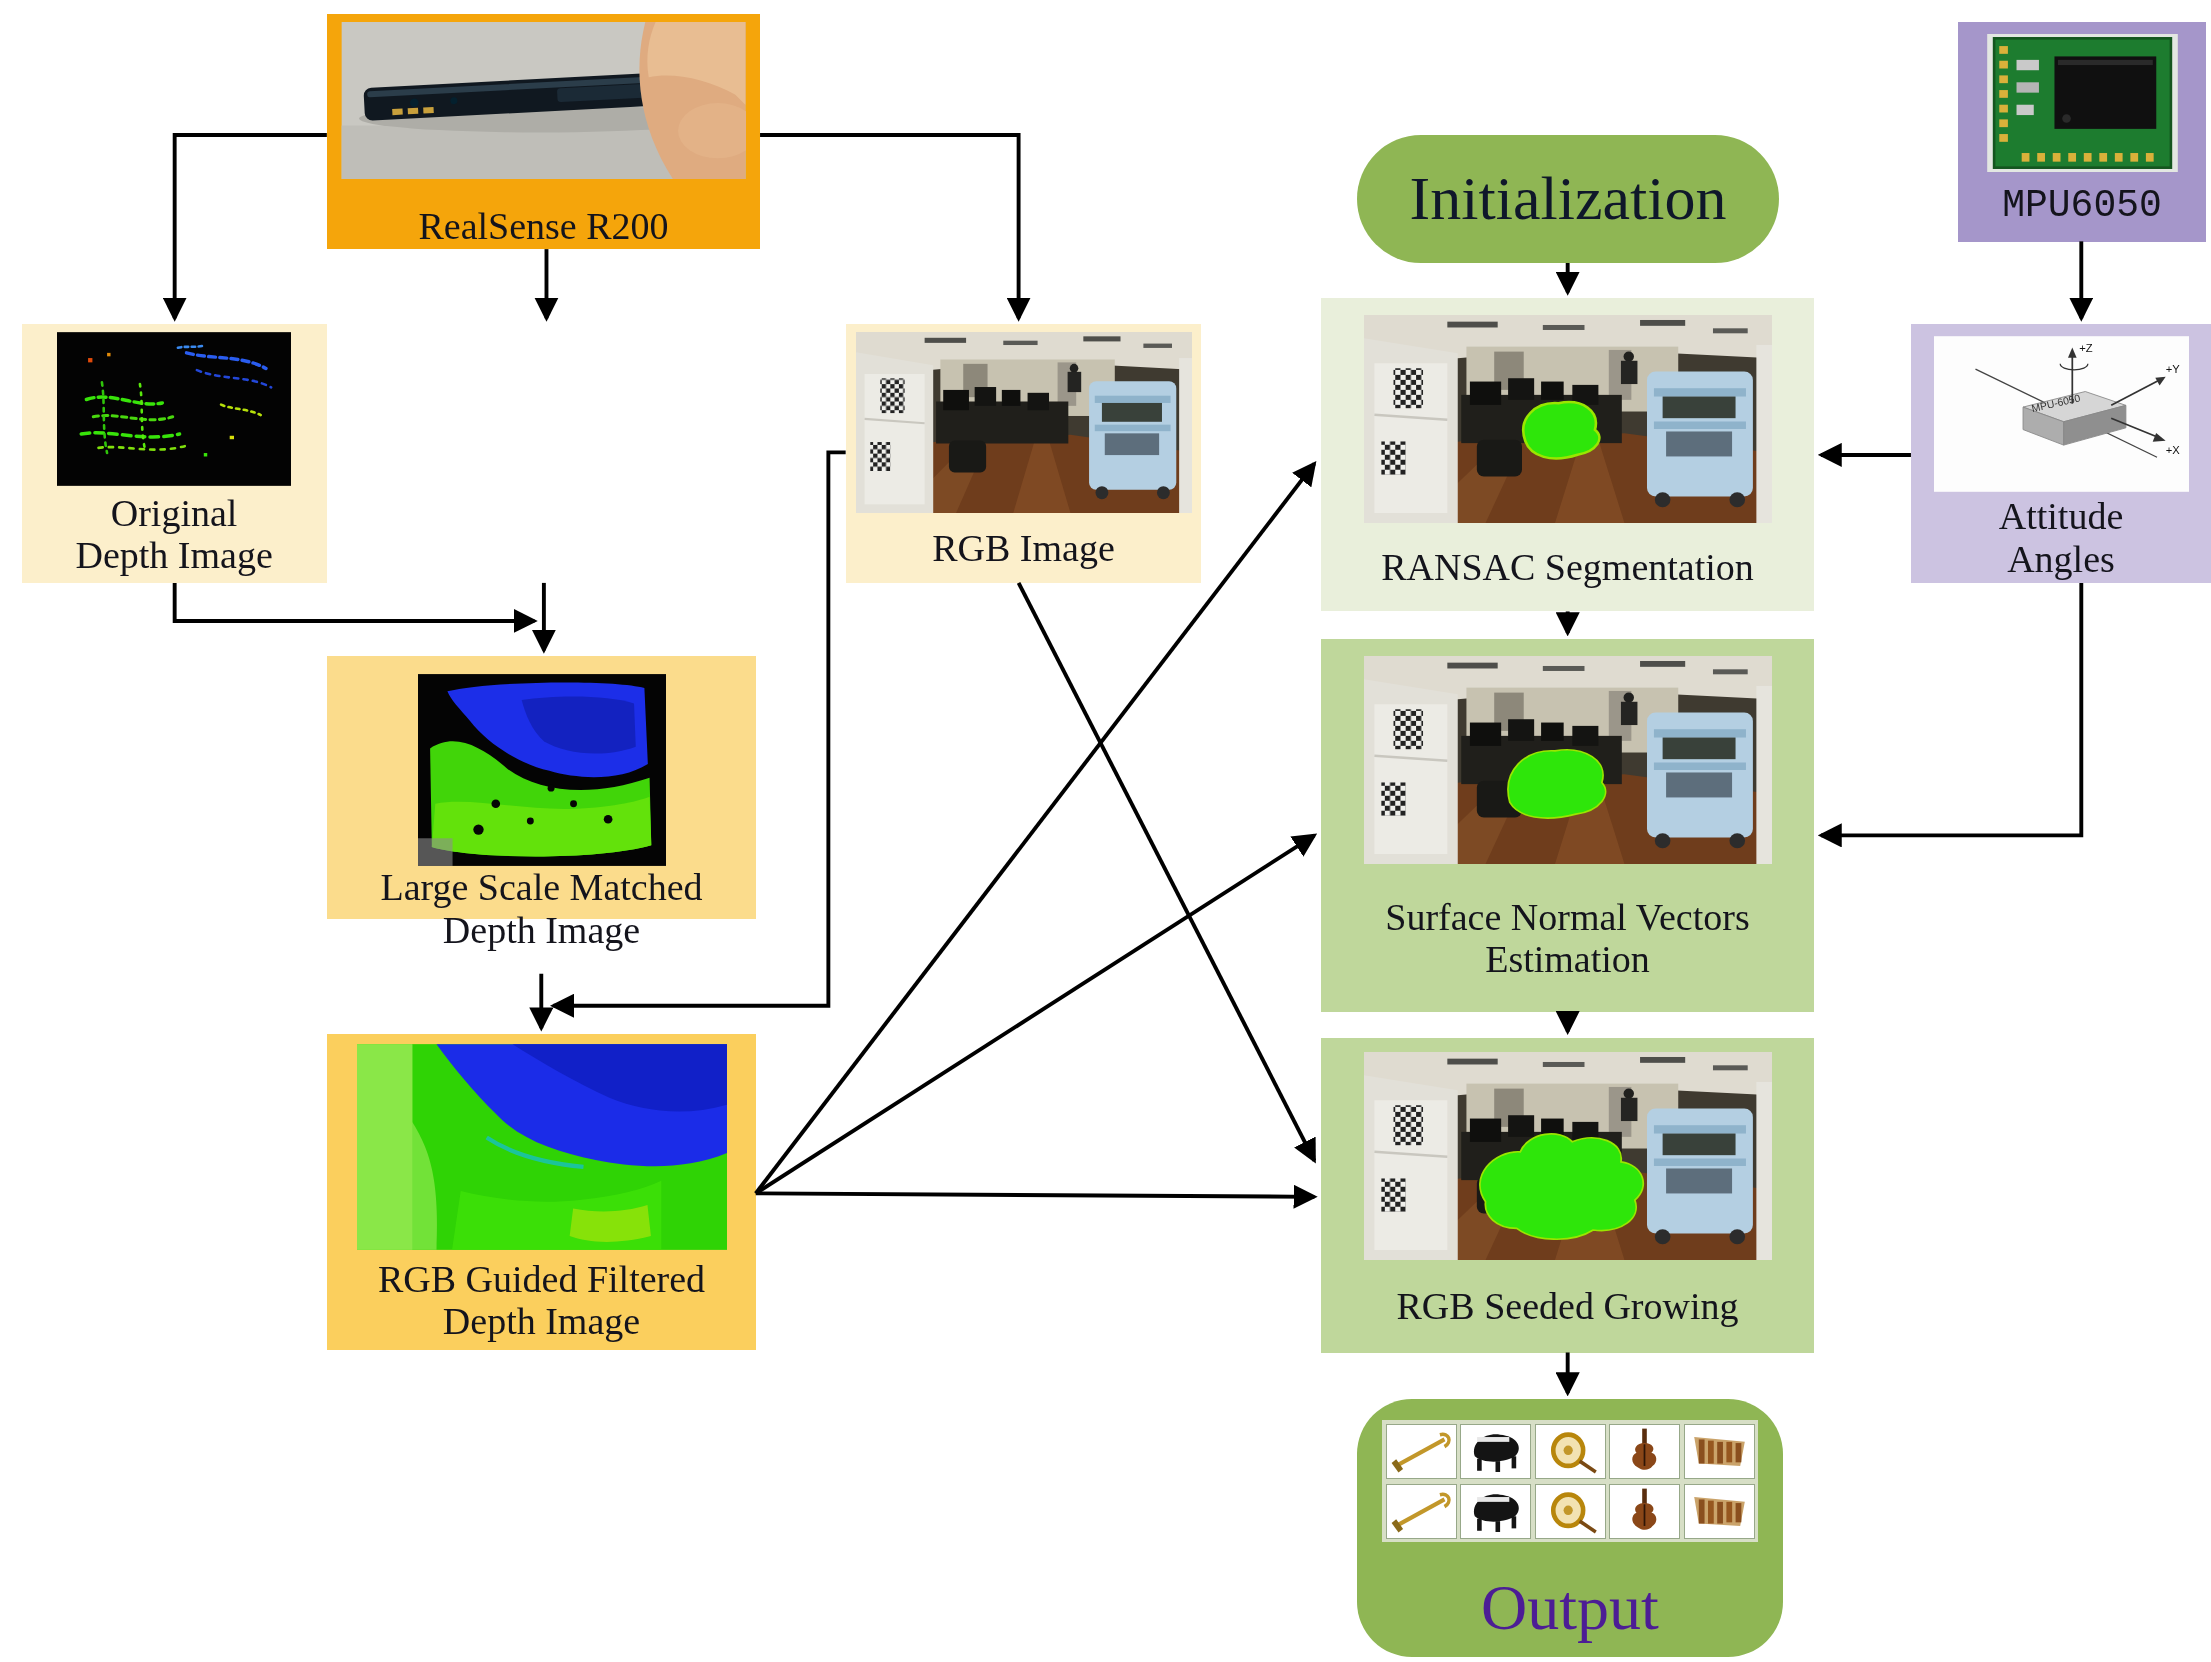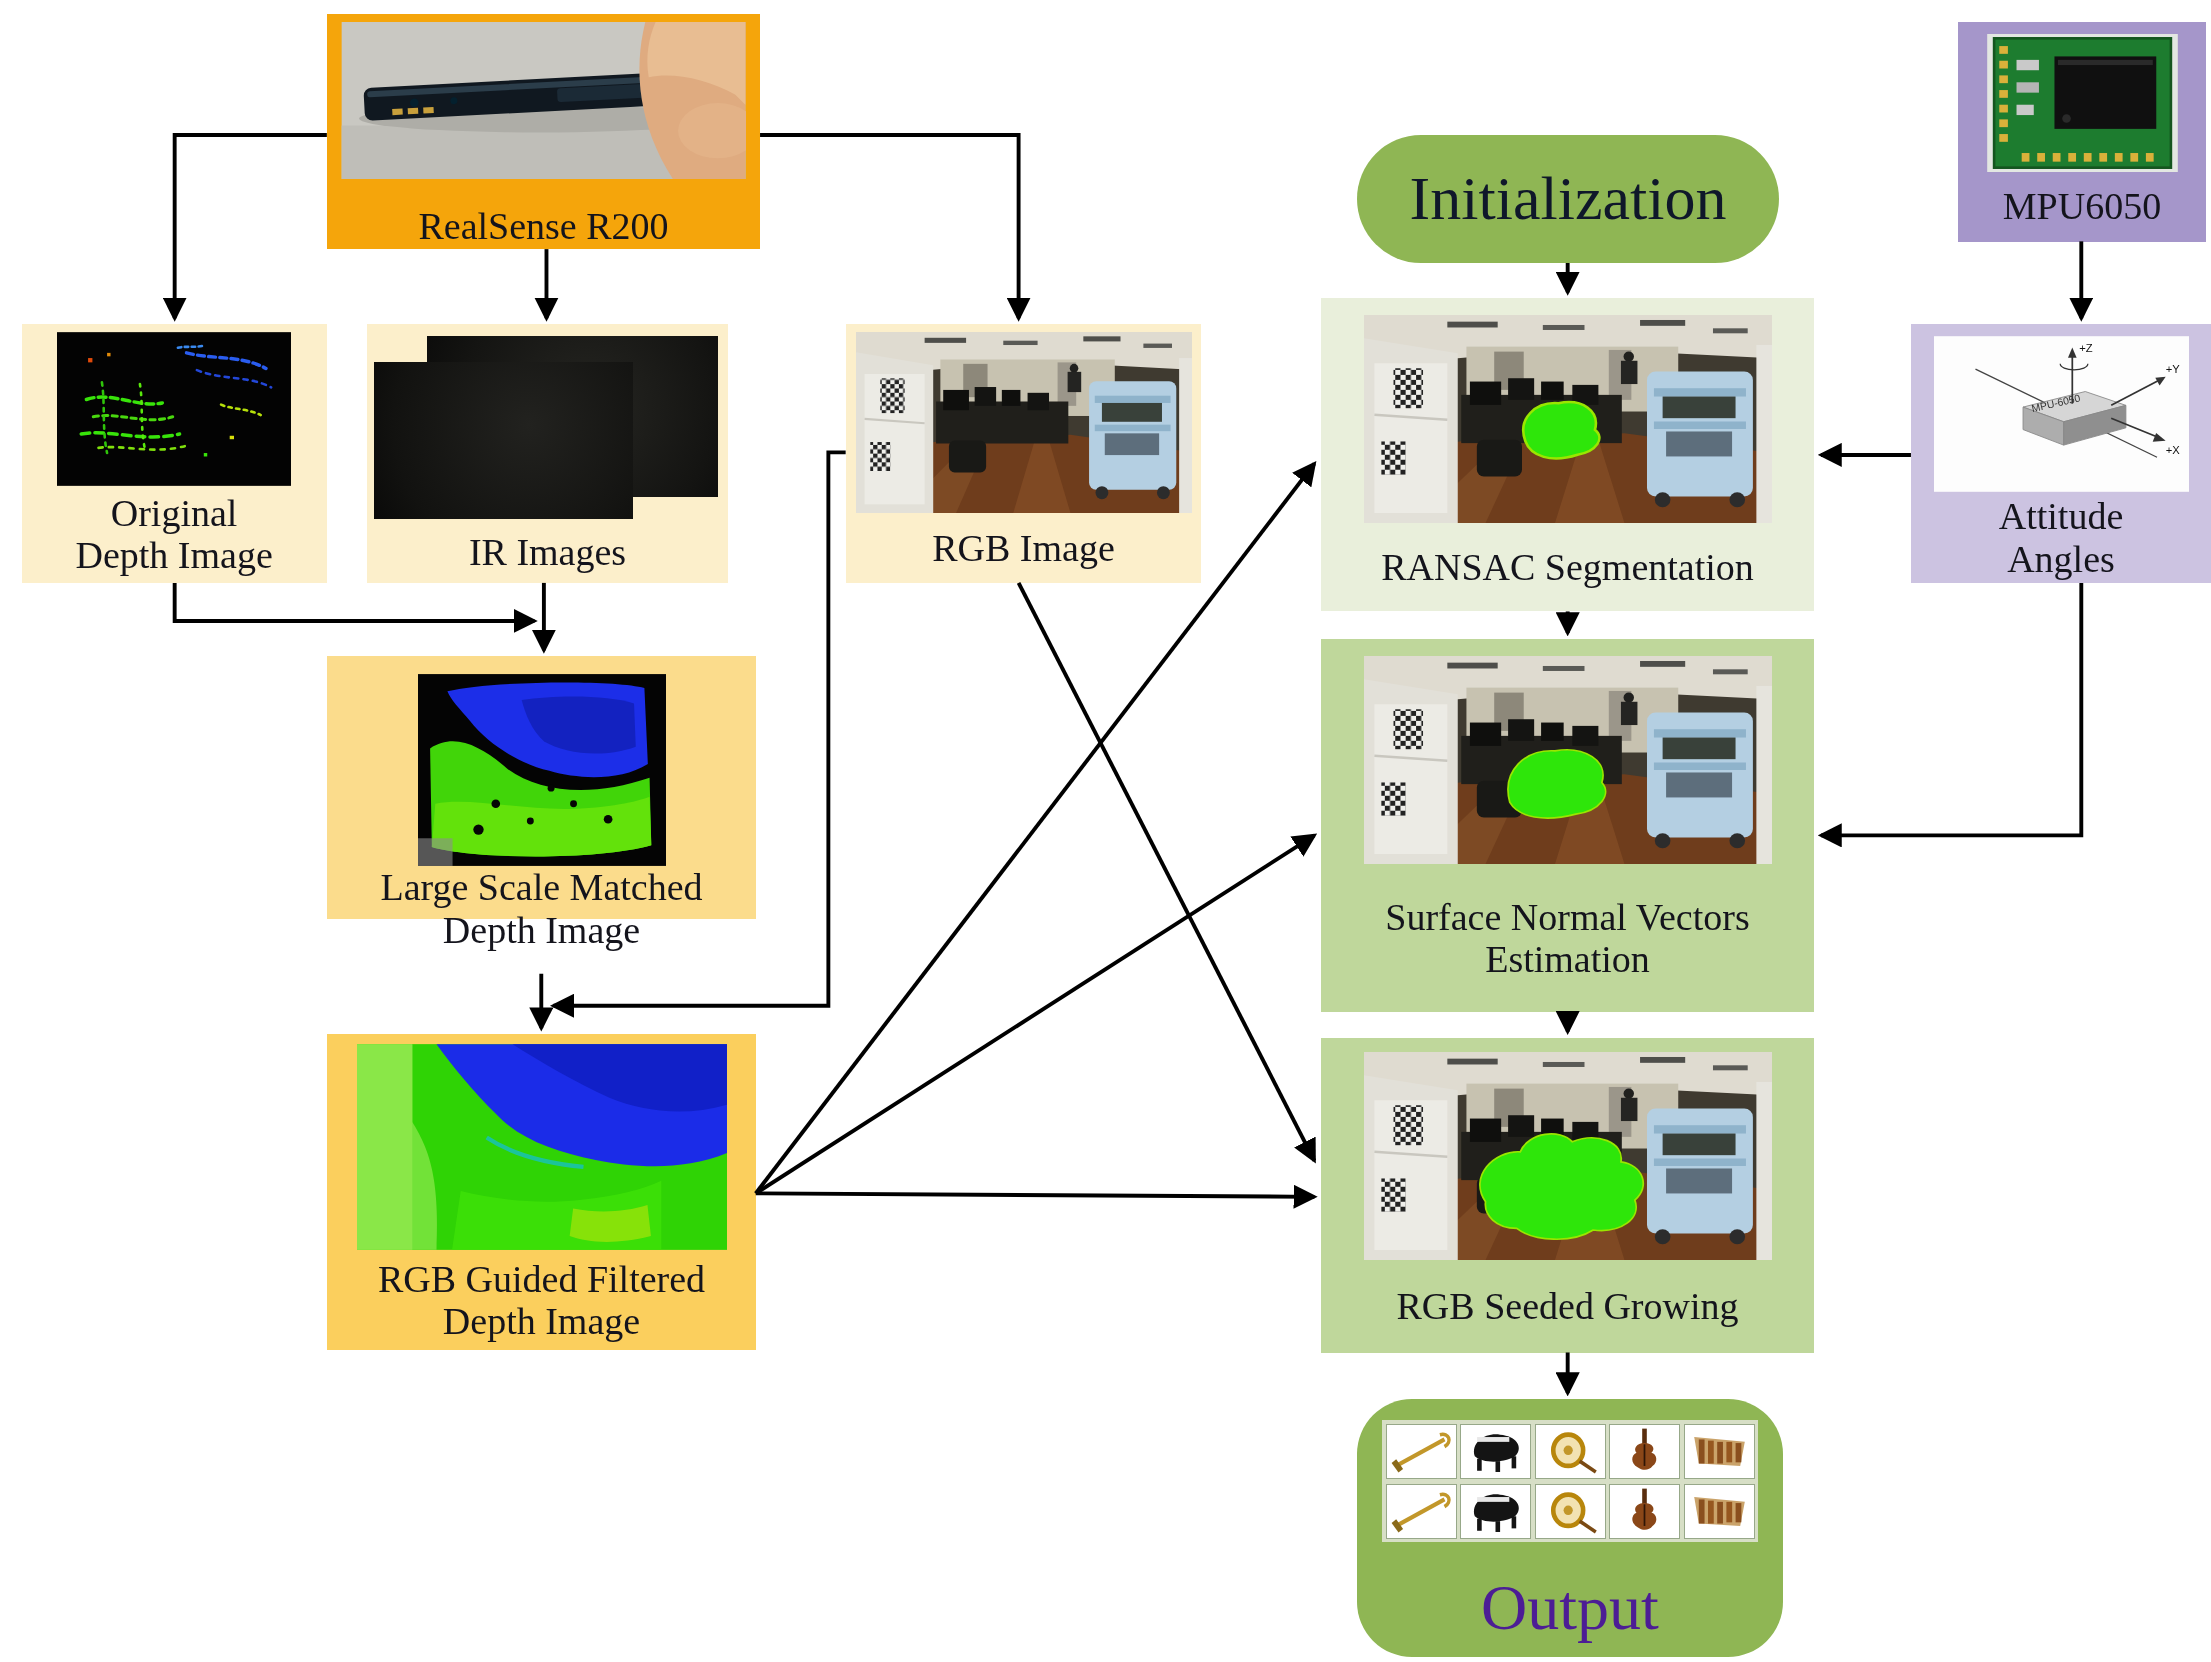--- a/index.html
+++ b/index.html
@@ -160,27 +160,20 @@
         <rect x="200" y="120" width="5" height="4" fill="#d8e00a"></rect>
         <rect x="170" y="140" width="4" height="4" fill="#38e40a"></rect>
       </svg>
     </div>
     <div class="label">
       <span>Original</span>
       <span>Depth Image</span>
     </div>
   </div>
 
-  <div class="node" style="left:367px;top:324px;width:361px;height:259px;background:#FCEFCB;">
-    <div class="ir-stack">
-      <div class="ir-back"></div>
-      <div class="ir-front"></div>
-    </div>
-    <div class="label">IR Images</div>
-  </div>
 
   <div class="node" style="left:846px;top:324px;width:355px;height:259px;background:#FCEFCB;">
     <div class="imgwrap" style="margin-top:7.8px;">
       <svg width="336" height="181" viewBox="0 0 470 250" preserveAspectRatio="none">
         <use href="#office"></use>
       </svg>
     </div>
     <div class="label">RGB Image</div>
   </div>
 
@@ -316,21 +309,21 @@
         <div class="tile">
             <svg viewBox="0 0 60 44" preserveAspectRatio="none">
               <use href="#inst-marimba"></use>
             </svg>
           </div>
       </div>
     </div>
     <div class="out-label">Output</div>
   </div>
 
-  <div class="node" style="left:1958px;top:21.6px;width:248px;height:220px;background:#A596CA;">
+  <div class="node" style="left:1958px;top:21.6px;width:248px;height:220px;background:#A596CA;font-family:Liberation Mono, monospace;">
     <div class="imgwrap" style="margin-top:12px;">
       <svg width="191" height="138" viewBox="0 0 221 160">
         <rect width="221" height="160" fill="#e3e7e2"></rect>
         <rect x="8" y="5" width="205" height="150" fill="#1d7c2f" stroke="#14551f" stroke-width="3"></rect>
         <rect x="14" y="14" width="10" height="9" fill="#d9b13a"></rect>
         <rect x="14" y="31" width="10" height="9" fill="#d9b13a"></rect>
         <rect x="14" y="48" width="10" height="9" fill="#d9b13a"></rect>
         <rect x="14" y="65" width="10" height="9" fill="#d9b13a"></rect>
         <rect x="14" y="82" width="10" height="9" fill="#d9b13a"></rect>
         <rect x="14" y="99" width="10" height="9" fill="#d9b13a"></rect>

